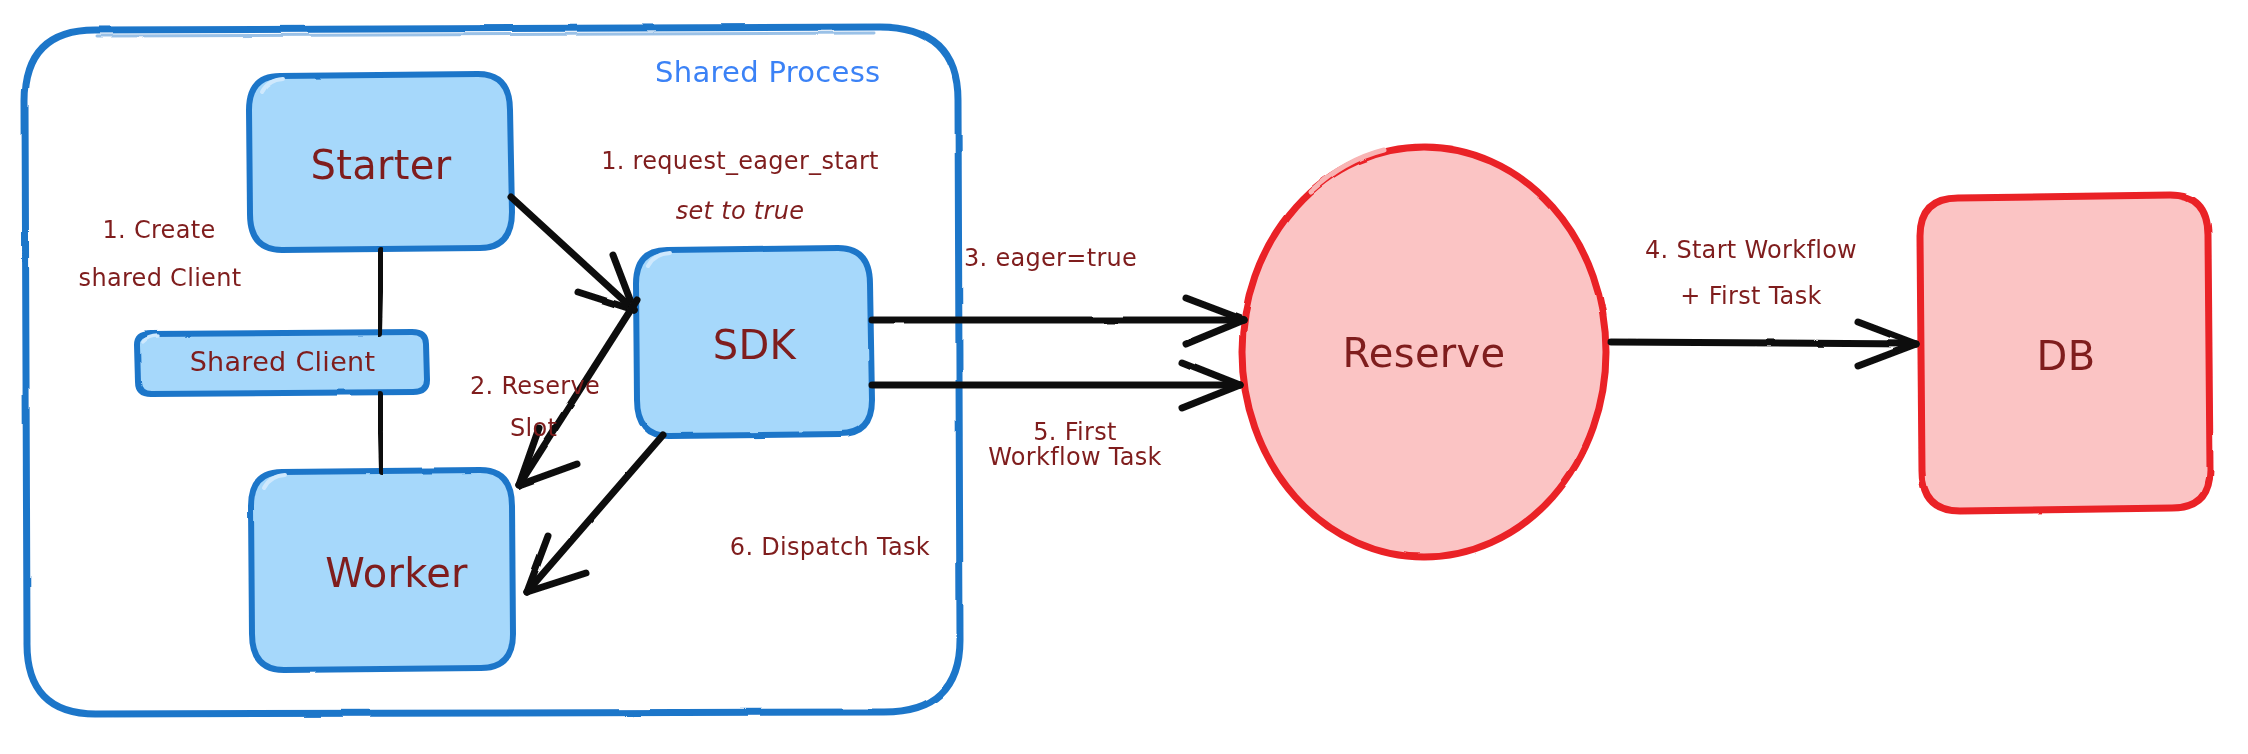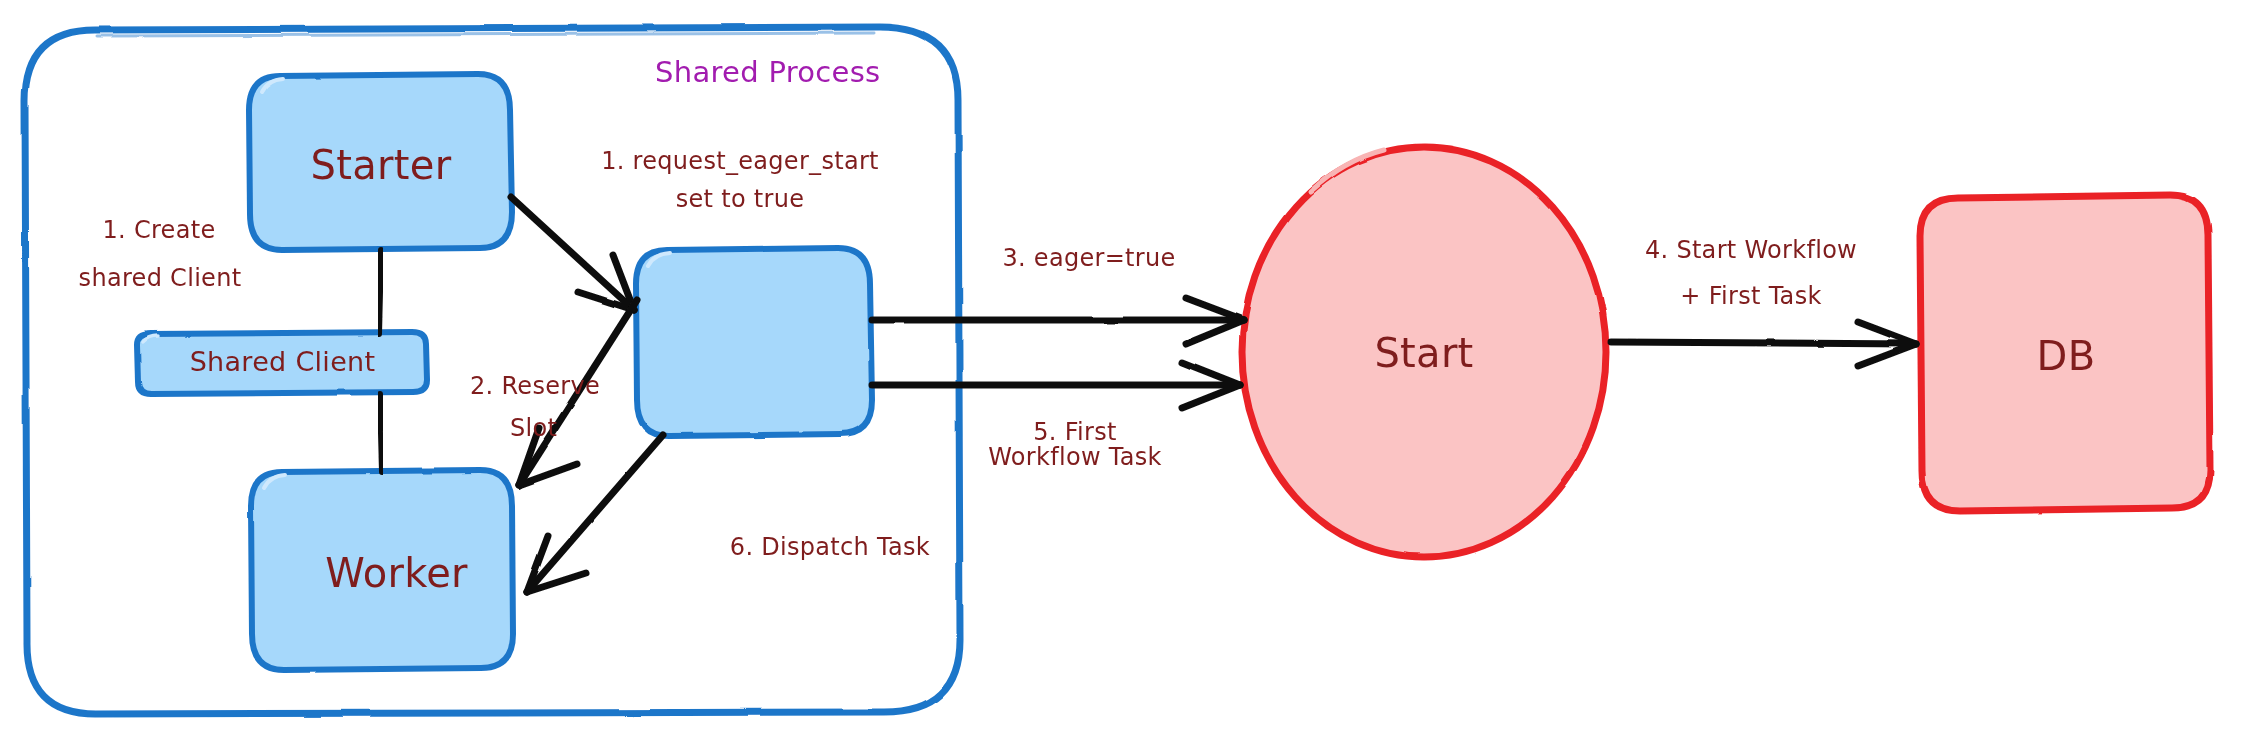--- a/index.html
+++ b/index.html
@@ -37,21 +37,21 @@
     font-size: 40px;
   }
   .node-label-sm {
     font-size: 27px;
   }
   .edge-label {
     font-size: 24px;
   }
   .group-label {
     font-size: 29px;
-    color: #a21caf;
+    color: #3b82f6;
   }
 </style>
 </head>
 <body>
 
 <div id="stage">
 
   <svg id="canvas" viewBox="0 0 2248 754" xmlns="http://www.w3.org/2000/svg">
     <defs>
       <filter id="rough" x="-10%" y="-10%" width="120%" height="120%">
@@ -141,35 +141,36 @@
   </svg>
 
   <div class="lbl group-label" style="left:655px; top:54px; width:250px; text-align:left;">Shared Process</div>
 
   <div class="lbl node-label" style="left:249px; top:140px; width:264px;">Starter</div>
 
   <div class="lbl node-label-sm" style="left:137px; top:345px; width:291px;">Shared Client</div>
 
   <div class="lbl node-label" style="left:265px; top:548px; width:263px;">Worker</div>
 
+  <div class="lbl node-label" style="left:636px; top:320px; width:237px;">SDK</div>
 
-  <div class="lbl node-label" style="left:1294px; top:328px; width:260px;">Start</div>
+  <div class="lbl node-label" style="left:1294px; top:328px; width:260px;">Reserve</div>
 
   <div class="lbl node-label" style="left:1930px; top:331px; width:272px;">DB</div>
 
   <div class="lbl edge-label" style="left:34px; top:215px; width:250px;">1. Create</div>
   <div class="lbl edge-label" style="left:25px; top:263px; width:270px;">shared Client</div>
 
   <div class="lbl edge-label" style="left:540px; top:146px; width:400px;">1. request_eager_start</div>
-  <div class="lbl edge-label" style="left:540px; top:184px; width:400px;">set to true</div>
+  <div class="lbl edge-label" style="left:540px; top:196px; width:400px;font-style:italic;">set to true</div>
 
   <div class="lbl edge-label" style="left:430px; top:371px; width:210px;">2. Reserve</div>
   <div class="lbl edge-label" style="left:446px; top:413px; width:175px;">Slot</div>
 
-  <div class="lbl edge-label" style="left:964px; top:243px; width:250px; text-align:center;">3. eager=true</div>
+  <div class="lbl edge-label" style="left:964px; top:243px; width:250px; text-align:left;">3. eager=true</div>
 
   <div class="lbl edge-label" style="left:1596px; top:235px; width:310px;">4. Start Workflow</div>
   <div class="lbl edge-label" style="left:1596px; top:281px; width:310px;">+ First Task</div>
 
   <div class="lbl edge-label" style="left:930px; top:397px; width:290px;margin-top:20px;">5. First</div>
   <div class="lbl edge-label" style="left:930px; top:442px; width:290px;">Workflow Task</div>
 
   <div class="lbl edge-label" style="left:610px; top:532px; width:320px; text-align:right;">6. Dispatch Task</div>
 
 </div>

